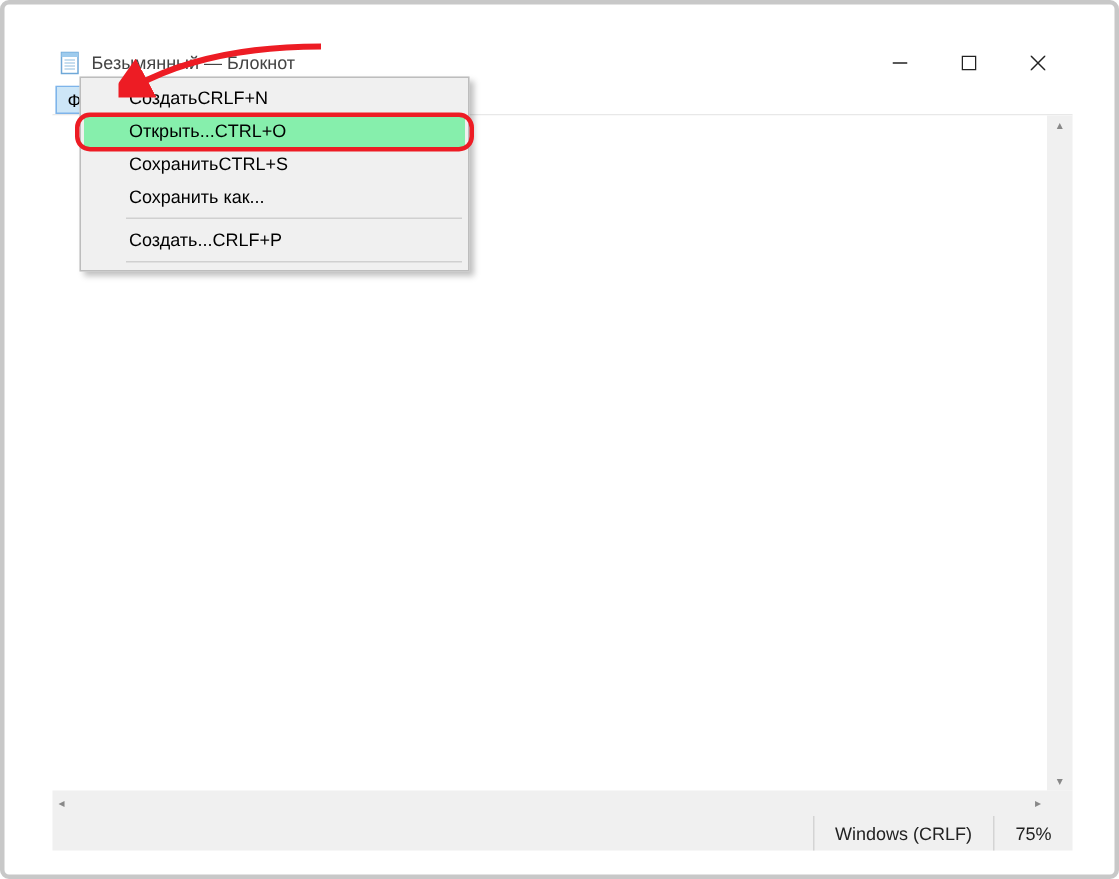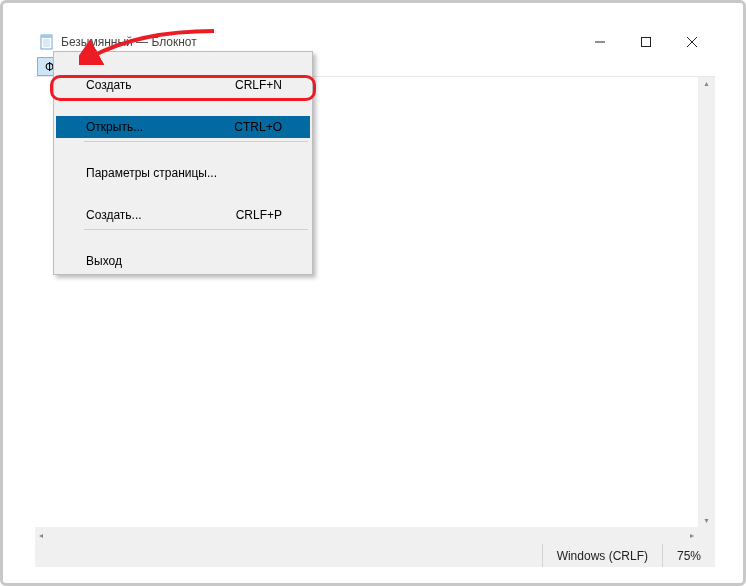--- a/index.html
+++ b/index.html
@@ -170,29 +170,28 @@
       left: 18px;
       top: 24px;
       width: 260px;
       background: #f0f0f0;
       border: 1px solid #bdbdbd;
       box-shadow: 3px 3px 4px rgba(0,0,0,0.25);
       padding: 2px;
     }
     .dd-item {
       display: flex;
-      justify-content: space-between;
+      justify-content: flex-start;
       padding: 4px 28px 4px 30px;
       font-size: 12px;
       color: #000;
       position: relative;
-      margin-top: 20px;
     }
     .dd-item.highlighted {
-      background: #0369a1;
+      background: #86efac;
     }
     .dd-sep {
       height: 1px;
       background: #d0d0d0;
       margin: 3px 2px 3px 28px;
     }
     .red-box {
       position: absolute;
       border: 3px solid #ed1c24;
       border-radius: 10px;
@@ -268,34 +267,34 @@
 
     <div class="dropdown" id="dropdown">
         <div class="dd-item">
           <span>Создать</span>
           <span>CRLF+N</span>
         </div>
         <div class="dd-item highlighted">
           <span>Открыть...</span>
           <span>CTRL+O</span>
         </div>
+        <div class="dd-item">
+          <span>Сохранить</span>
+          <span>CTRL+S</span>
+        </div>
+        <div class="dd-item">
+          <span>Сохранить как...</span>
+          <span></span>
+        </div>
         <div class="dd-sep"></div>
-        <div class="dd-item">
-          <span>Параметры страницы...</span>
-          <span></span>
-        </div>
         <div class="dd-item">
           <span>Создать...</span>
           <span>CRLF+P</span>
         </div>
         <div class="dd-sep"></div>
-        <div class="dd-item">
-          <span>Выход</span>
-          <span></span>
-        </div>
       </div>
 
     <div class="red-box menu-box"></div>
   </div>
 
   <svg class="arrow-annotation" style="left:76px; top:22px; width:140px; height:40px;" viewBox="0 0 140 40">
     <defs>
       <marker id="arrhead" markerWidth="8" markerHeight="8" refX="2" refY="4" orient="auto">
         <path d="M0,0 L8,4 L0,8 Z" fill="#ed1c24"></path>
       </marker>

